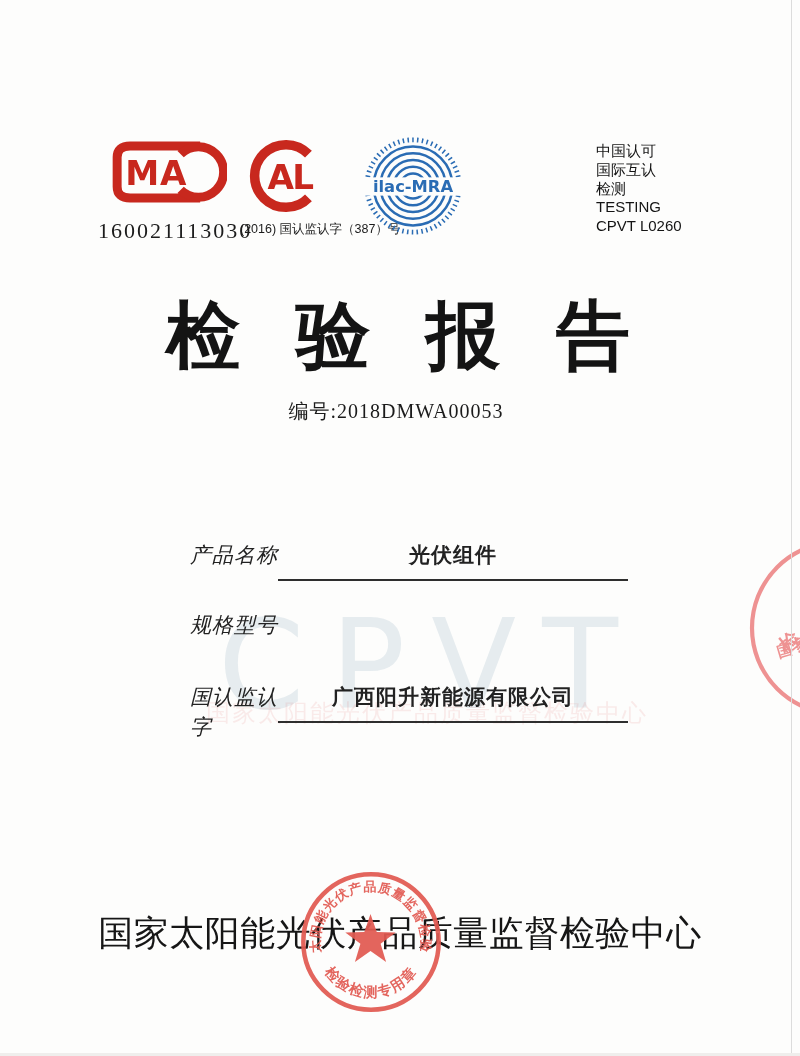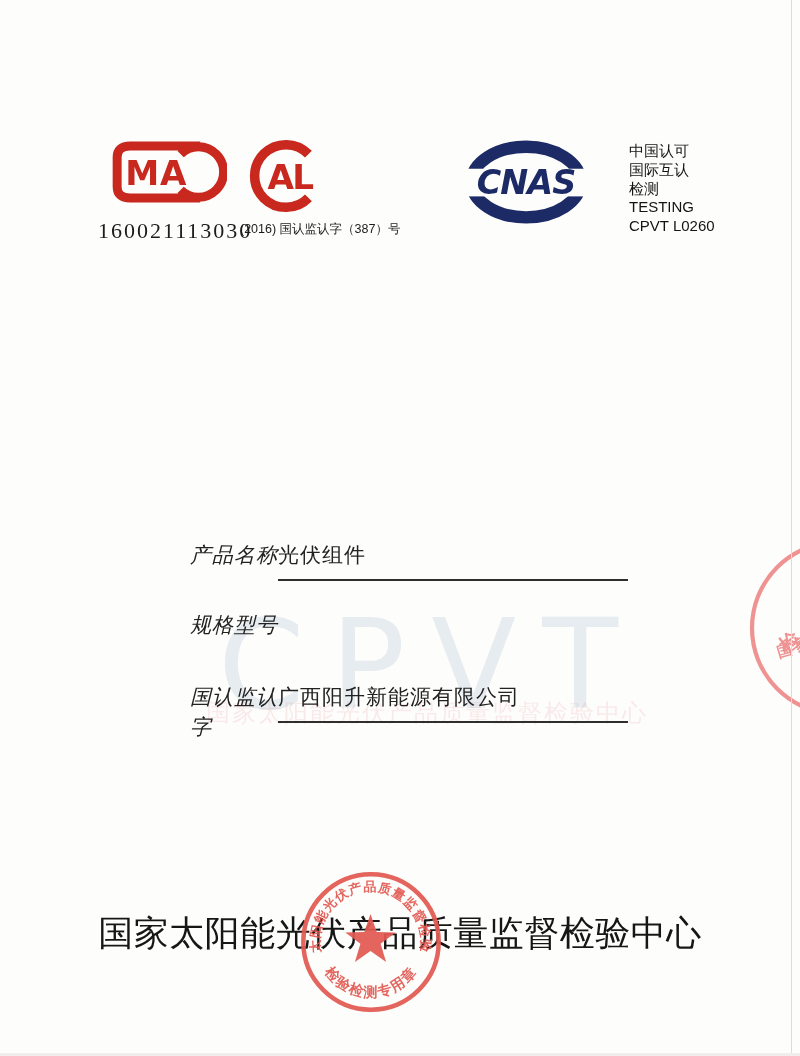--- a/index.html
+++ b/index.html
@@ -15,40 +15,40 @@
   
   .cert-row{position:absolute;left:0;top:0;width:100%;height:260px;}
   .cert{position:absolute;}
   .cert-cma{left:98px;top:132px;width:140px;text-align:center;}
   .cma-number{margin-top:2px;font-size:22px;letter-spacing:2px;color:#1c1c1c;white-space:nowrap;}
   .cert-cal{left:240px;top:138px;width:130px;text-align:left;}
   .cal-approval{margin-top:3px;font-size:12.5px;color:#1c1c1c;white-space:nowrap;font-family:"Liberation Sans",sans-serif;}
   .cert-ilac{left:363px;top:136px;}
   .cert-cnas-logo{left:465px;top:140px;}
   .cnas-lines{position:absolute;left:596px;top:142px;font-family:"Liberation Sans",sans-serif;
-    font-size:15px;line-height:1.25;color:#141414;white-space:nowrap;margin-left:33px;}
+    font-size:15px;line-height:1.25;color:#141414;white-space:nowrap;}
 
   
   .report-title{
     position:absolute;left:166px;top:296px;margin:0;
     font-size:74px;font-weight:bold;letter-spacing:56px;line-height:1.1;
     color:#141414;white-space:nowrap;font-family:"Liberation Serif",serif;
   }
   .report-number{
     position:absolute;left:0;right:8px;top:398px;text-align:center;
     font-size:20px;letter-spacing:1px;color:#1b1b1b;
   }
 
   
   .field-row{position:absolute;left:190px;width:438px;display:flex;align-items:flex-start;}
   .field-row.r1{top:540px;}
   .field-row.r2{top:610px;}
   .field-row.r3{top:682px;}
   .field-label{flex:0 0 88px;font-size:21px;letter-spacing:1px;color:#222;line-height:30px;font-style:italic;}
-  .field-line{flex:1;border-bottom:2px solid #2e2e2e;padding-bottom:9px;min-height:30px;}
+  .field-line{flex:1;text-align:center;border-bottom:2px solid #2e2e2e;padding-bottom:9px;min-height:30px;font-weight:bold;}
   .field-value{font-size:21px;letter-spacing:1px;color:#222;line-height:30px;}
 
   
   .org-name{
     position:absolute;left:0;right:0;top:910px;text-align:center;
     font-size:35px;letter-spacing:0.5px;color:#161616;white-space:nowrap;
   }
 
   
   .wm-cpvt{
@@ -87,38 +87,45 @@
     </div>
 
     <div class="cert cert-cal">
       <svg width="97" height="76" viewBox="0 0 100 80">
         <path d="M 71 17 A 33 33 0 1 0 71 63" fill="none" stroke="#c8281e" stroke-width="10"></path>
         <text x="28" y="54" font-family="DejaVu Sans, sans-serif" font-size="36" font-weight="bold" fill="#c8281e" letter-spacing="-2">AL</text>
       </svg>
       <div class="cal-approval">(2016) 国认监认字（387）号</div>
     </div>
 
-
-    <div class="cert cert-cnas-logo">
-      <svg width="124" height="88" viewBox="0 0 130 92">
-        <ellipse cx="64" cy="44" rx="57" ry="37" fill="none" stroke="#1c2b66" stroke-width="13"></ellipse>
-        <rect x="0" y="30" width="130" height="29" fill="#fdfdfc"></rect>
-        <text x="64" y="57" text-anchor="middle" font-family="DejaVu Sans, sans-serif" font-size="35" font-weight="bold" font-style="italic" fill="#1c2b66" letter-spacing="-1">CNAS</text>
+    <div class="cert cert-ilac">
+      <svg width="100" height="100" viewBox="0 0 104 104">
+        <circle cx="52" cy="52" r="48" fill="none" stroke="#2a6cb4" stroke-width="5" stroke-dasharray="1.6 3.4"></circle>
+        <circle cx="52" cy="52" r="41" fill="none" stroke="#2a6cb4" stroke-width="2.6"></circle>
+        <circle cx="52" cy="52" r="34" fill="none" stroke="#2a6cb4" stroke-width="2.6"></circle>
+        <circle cx="52" cy="52" r="27" fill="none" stroke="#2a6cb4" stroke-width="2.6"></circle>
+        <circle cx="52" cy="52" r="20" fill="none" stroke="#2a6cb4" stroke-width="2.6"></circle>
+        <circle cx="52" cy="52" r="13" fill="none" stroke="#2a6cb4" stroke-width="2.6"></circle>
+        <rect x="1" y="43" width="102" height="19" fill="#fdfdfc"></rect>
+        <text x="52" y="58" text-anchor="middle" font-family="DejaVu Sans, sans-serif" font-size="17" font-weight="bold" fill="#2a6cb4">ilac-MRA</text>
       </svg>
     </div>
+
 
     <div class="cnas-lines">
       <div>中国认可</div>
       <div>国际互认</div>
       <div>检测</div>
       <div>TESTING</div>
       <div>CPVT L0260</div>
     </div>
   </header>
 
+  <h1 class="report-title">检验报告</h1>
+  <div class="report-number">编号:2018DMWA00053</div>
 
   <main>
     <div class="field-row r1">
       <span class="field-label">产品名称</span>
       <span class="field-line">
         <span class="field-value">光伏组件</span>
       </span>
     </div>
     <div class="field-row r2">
       <span class="field-label">规格型号</span>

